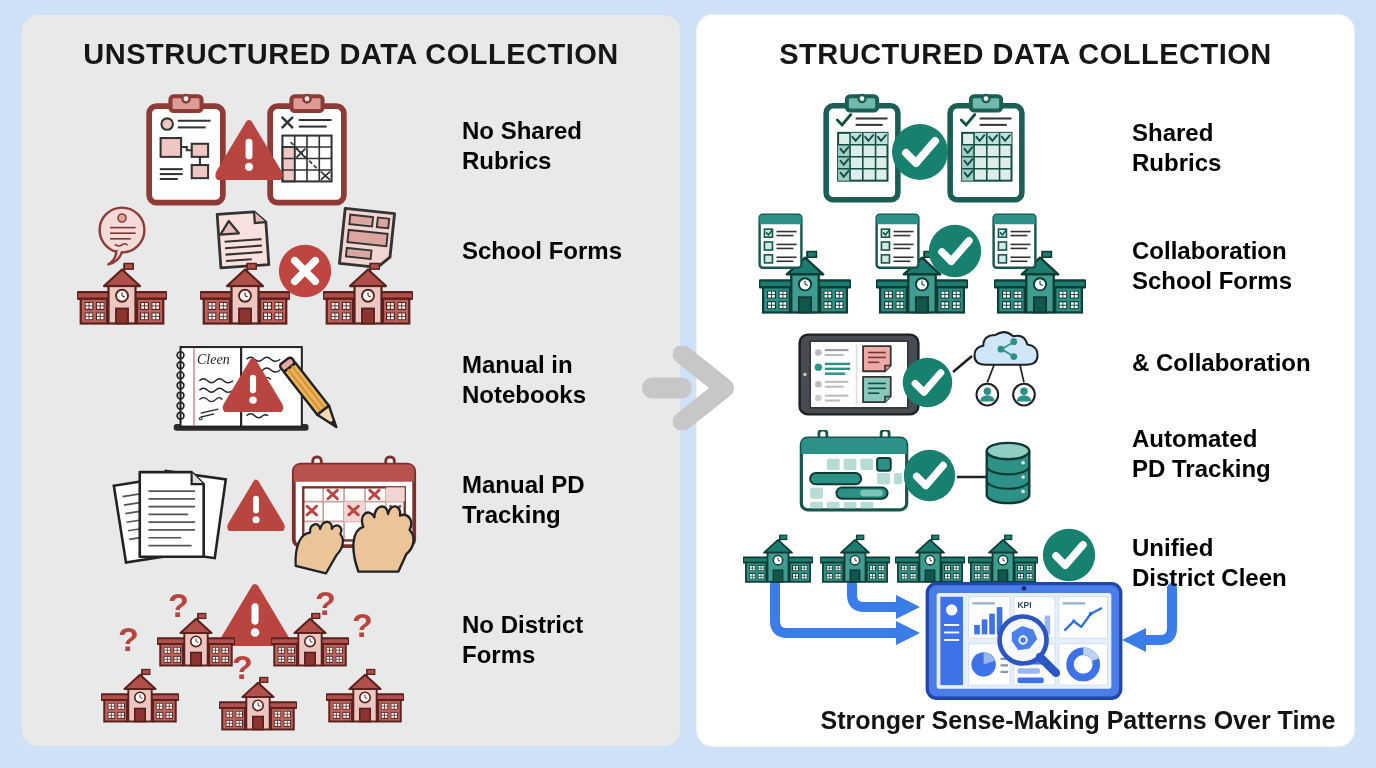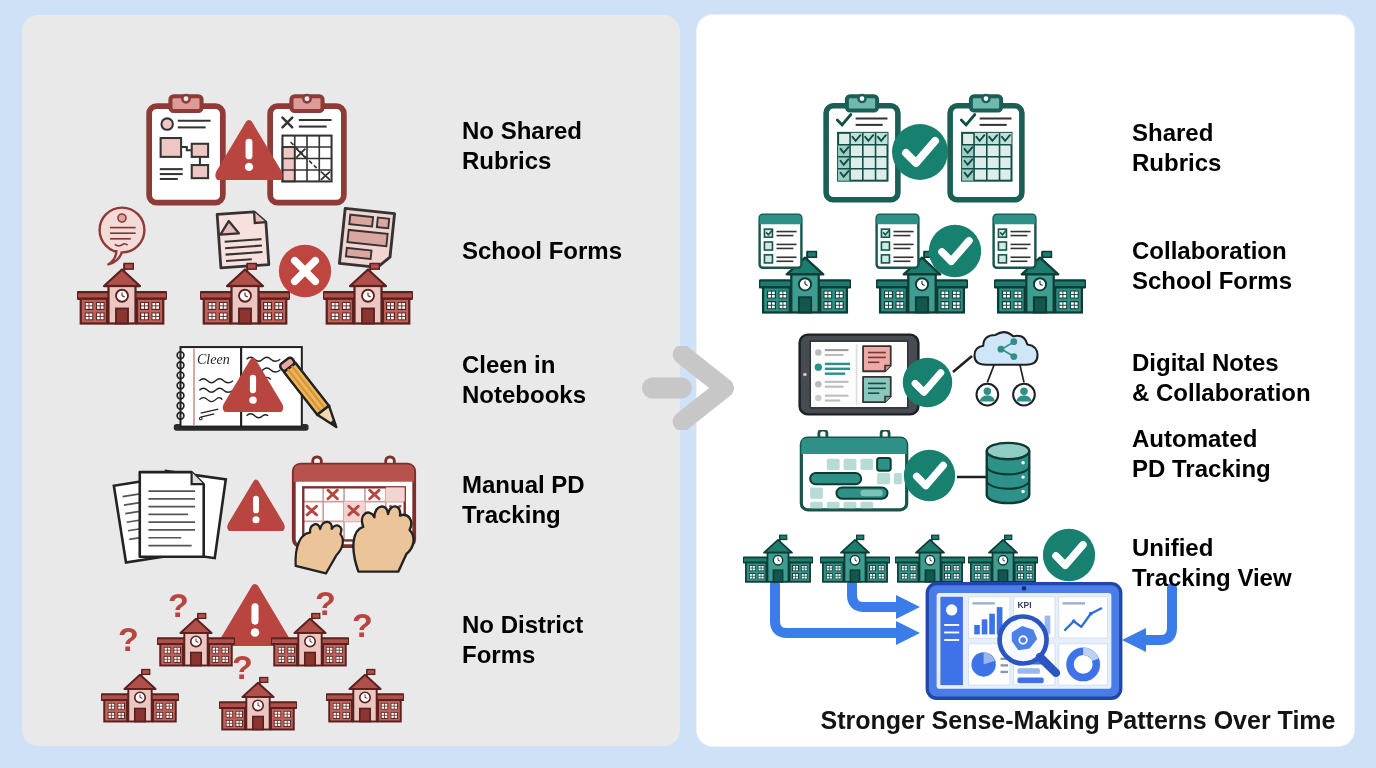--- a/index.html
+++ b/index.html
@@ -370,20 +370,22 @@
   <path d="M44,8 L88,43 L44,78" fill="none" stroke="#c7c7c7" stroke-width="20" stroke-linecap="round" stroke-linejoin="round"></path>
 </symbol>
 </defs>
 </svg>
 
 <div id="stage">
 
   <div class="panel panel-left"></div>
   <div class="panel panel-right"></div>
 
+  <div class="title title-left">UNSTRUCTURED DATA COLLECTION</div>
+  <div class="title title-right">STRUCTURED DATA COLLECTION</div>
 
   <svg class="icon" style="left:640px;top:346px;width:96px;height:84px">
       <use href="#sym-arrow-gray"></use>
     </svg>
 
   <svg class="icon" style="left:0;top:0;width:1376px;height:768px;pointer-events:none" viewBox="0 0 1376 768">
     <g stroke="#3b7de8" stroke-width="10" fill="none" stroke-linecap="round">
       <path d="M852,584 L852,595 Q852,607 864,607 L898,607"></path>
       <path d="M775,584 L775,621 Q775,633 787,633 L898,633"></path>
       <path d="M1172,588 L1172,628 Q1172,640 1160,640 L1144,640"></path>
@@ -445,21 +447,21 @@
         <use href="#sym-notebook"></use>
       </svg>
     <span class="abs scribble" style="left:197px;top:352px;font-size:14px;color:#222">Cleen</span>
     <svg class="icon" style="left:292px;top:350px;width:40px;height:92px;transform:rotate(-38deg)">
         <use href="#sym-pencil"></use>
       </svg>
     <svg class="icon" style="left:222px;top:356px;width:62px;height:56px">
         <use href="#sym-warning"></use>
       </svg>
     <div class="lbl" style="left:462px;top:350px">
-      <span>Cleen in</span>
+      <span>Manual in</span>
       <span>Notebooks</span>
     </div>
   </div>
 
   <div>
     <svg class="icon" style="left:105px;top:460px;width:130px;height:108px">
         <use href="#sym-papers"></use>
       </svg>
     <svg class="icon" style="left:290px;top:455px;width:128px;height:95px">
         <use href="#sym-calendar-red"></use>
@@ -557,21 +559,20 @@
     <svg class="icon" style="left:798px;top:333px;width:122px;height:83px">
         <use href="#sym-tablet"></use>
       </svg>
     <svg class="icon" style="left:967px;top:328px;width:78px;height:83px">
         <use href="#sym-cloud-people"></use>
       </svg>
     <svg class="icon" style="left:901px;top:356px;width:53px;height:53px">
         <use href="#sym-check"></use>
       </svg>
     <div class="lbl" style="left:1132px;top:348px">
-      <span>Digital Notes</span>
       <span>&amp; Collaboration</span>
     </div>
   </div>
 
   <div>
     <svg class="icon" style="left:798px;top:430px;width:112px;height:83px">
         <use href="#sym-calendar-teal"></use>
       </svg>
     <svg class="icon" style="left:984px;top:440px;width:48px;height:66px">
         <use href="#sym-database"></use>
@@ -649,18 +650,18 @@
       <circle cx="168" cy="92" r="14" fill="none" stroke="#3e72e8" stroke-width="8"></circle>
       <path d="M168,78 A14,14 0 0 1 181,87" fill="none" stroke="#bcd2f4" stroke-width="8"></path>
       <circle cx="104" cy="66" r="25" fill="#f6f9ff" stroke="#2b55c0" stroke-width="5"></circle>
       <path d="M92,58 l11,-7 12,4 4,10 -8,10 -12,2 -7,-10 Z" fill="#4a80e8"></path>
       <circle cx="104" cy="66" r="4" fill="none" stroke="#f6f9ff" stroke-width="2"></circle>
       <line x1="122" y1="84" x2="139" y2="101" stroke="#2b55c0" stroke-width="9" stroke-linecap="round"></line>
     </svg>
 
     <div class="lbl" style="left:1132px;top:533px">
       <span>Unified</span>
-      <span>Tracking View</span>
+      <span>District Cleen</span>
     </div>
   </div>
 
   <div class="caption">Stronger Sense-Making Patterns Over Time</div>
 </div>
 
 </body></html>

